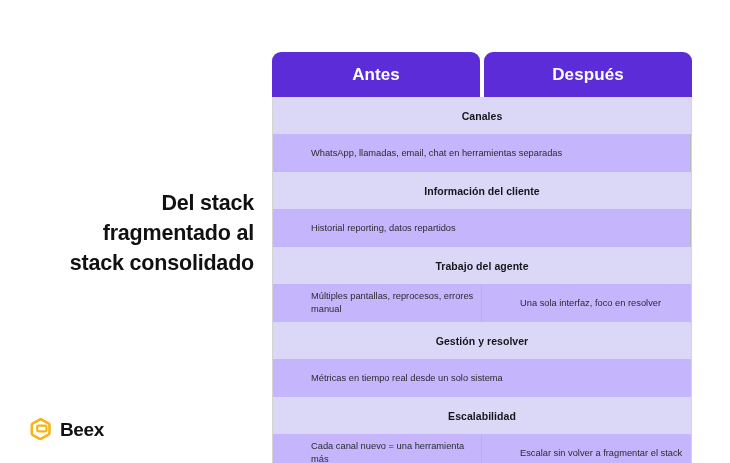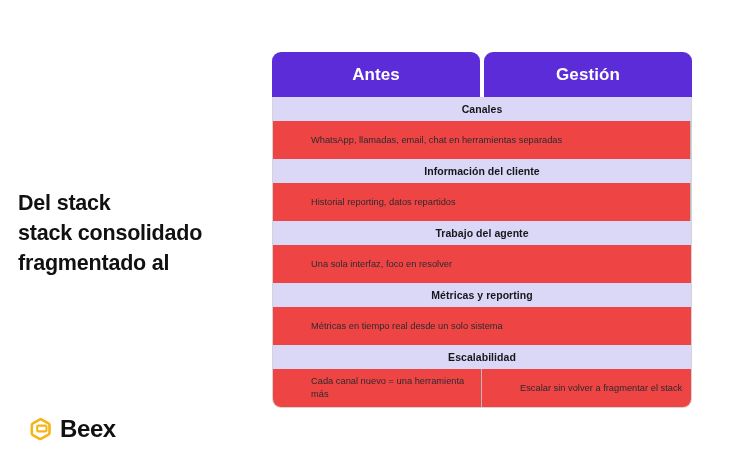--- a/index.html
+++ b/index.html
@@ -22,21 +22,21 @@
     top: 0;
     width: 272px;
     height: 463px;
   }
 
   #page-title {
     position: absolute;
     left: 18px;
     top: 188px;
     width: 236px;
-    text-align: left;
+    text-align: right;
     font-size: 21.5px;
     line-height: 30px;
     font-weight: bold;
     color: #111111;
     letter-spacing: -0.2px;
   }
 
   #brand-logo {
     position: absolute;
     left: 29px;
@@ -44,21 +44,21 @@
     display: flex;
     align-items: center;
     gap: 7px;
   }
   #brand-logo .mark {
     width: 24px;
     height: 24px;
     display: block;
   }
   #brand-logo .wordmark {
-    font-size: 24px;
+    font-size: 19px;
     font-weight: bold;
     color: #111111;
     letter-spacing: -0.4px;
     line-height: 1;
   }
 
   
   #comparison-table {
     position: absolute;
     left: 272px;
@@ -89,36 +89,36 @@
   .table-body {
     border: 1px solid #d4d4d4;
     border-top: none;
     border-radius: 0 0 9px 9px;
     overflow: hidden;
     background: #ffffff;
   }
 
   .band-row {
     background: #dbd7f7;
-    height: 24px;
+    height: 37px;
     display: flex;
     align-items: center;
     justify-content: center;
   }
   .band-row .band-label {
     font-size: 10.5px;
     font-weight: bold;
     color: #16161a;
     letter-spacing: 0.05px;
   }
 
   .content-row {
     display: flex;
     height: 38px;
-    background: #ef4444;
+    background: #c4b5fd;
   }
   .content-cell {
     flex: 1 1 50%;
     display: flex;
     align-items: center;
     box-sizing: border-box;
   }
   .content-cell.left-cell {
     padding-left: 38px;
     border-right: 1px solid #b9b9bd;
@@ -132,22 +132,22 @@
     color: #2b2b2f;
   }
 </style>
 </head>
 <body>
 
 <div id="left-panel">
 
   <div id="page-title">
     <div>Del stack</div>
+    <div>fragmentado al</div>
     <div>stack consolidado</div>
-    <div>fragmentado al</div>
   </div>
 
   <div id="brand-logo">
     <span class="mark">
       <svg viewBox="0 0 24 24" width="24" height="24" aria-hidden="true">
         <path d="M11.6 2.0 L19.4 6.3 C20.1 6.7 20.5 7.4 20.5 8.2 L20.5 15.8
                  C20.5 16.6 20.1 17.3 19.4 17.7 L12.4 21.6
                  C11.7 22.0 10.9 22.0 10.2 21.6 L3.9 18.1
                  C3.2 17.7 2.8 17.0 2.8 16.2 L2.8 8.2
                  C2.8 7.4 3.2 6.7 3.9 6.3 L10.2 2.8
@@ -163,21 +163,21 @@
 
 </div>
 
 <div id="comparison-table">
 
   <div class="header-row">
     <div class="header-cell">
       <span class="label">Antes</span>
     </div>
     <div class="header-cell">
-      <span class="label">Gestión</span>
+      <span class="label">Después</span>
     </div>
   </div>
 
   <div class="table-body">
 
     <div class="band-row">
       <span class="band-label">Canales</span>
     </div>
     <div class="content-row">
       <div class="content-cell left-cell">
@@ -191,27 +191,30 @@
     <div class="content-row">
       <div class="content-cell left-cell">
         <span class="cell-text">Historial reporting, datos repartidos</span>
       </div>
     </div>
 
     <div class="band-row">
       <span class="band-label">Trabajo del agente</span>
     </div>
     <div class="content-row">
+      <div class="content-cell left-cell">
+        <span class="cell-text">Múltiples pantallas, reprocesos, errores manual</span>
+      </div>
       <div class="content-cell right-cell">
         <span class="cell-text">Una sola interfaz, foco en resolver</span>
       </div>
     </div>
 
     <div class="band-row">
-      <span class="band-label">Métricas y reporting</span>
+      <span class="band-label">Gestión y resolver</span>
     </div>
     <div class="content-row">
       <div class="content-cell right-cell">
         <span class="cell-text">Métricas en tiempo real desde un solo sistema</span>
       </div>
     </div>
 
     <div class="band-row">
       <span class="band-label">Escalabilidad</span>
     </div>

